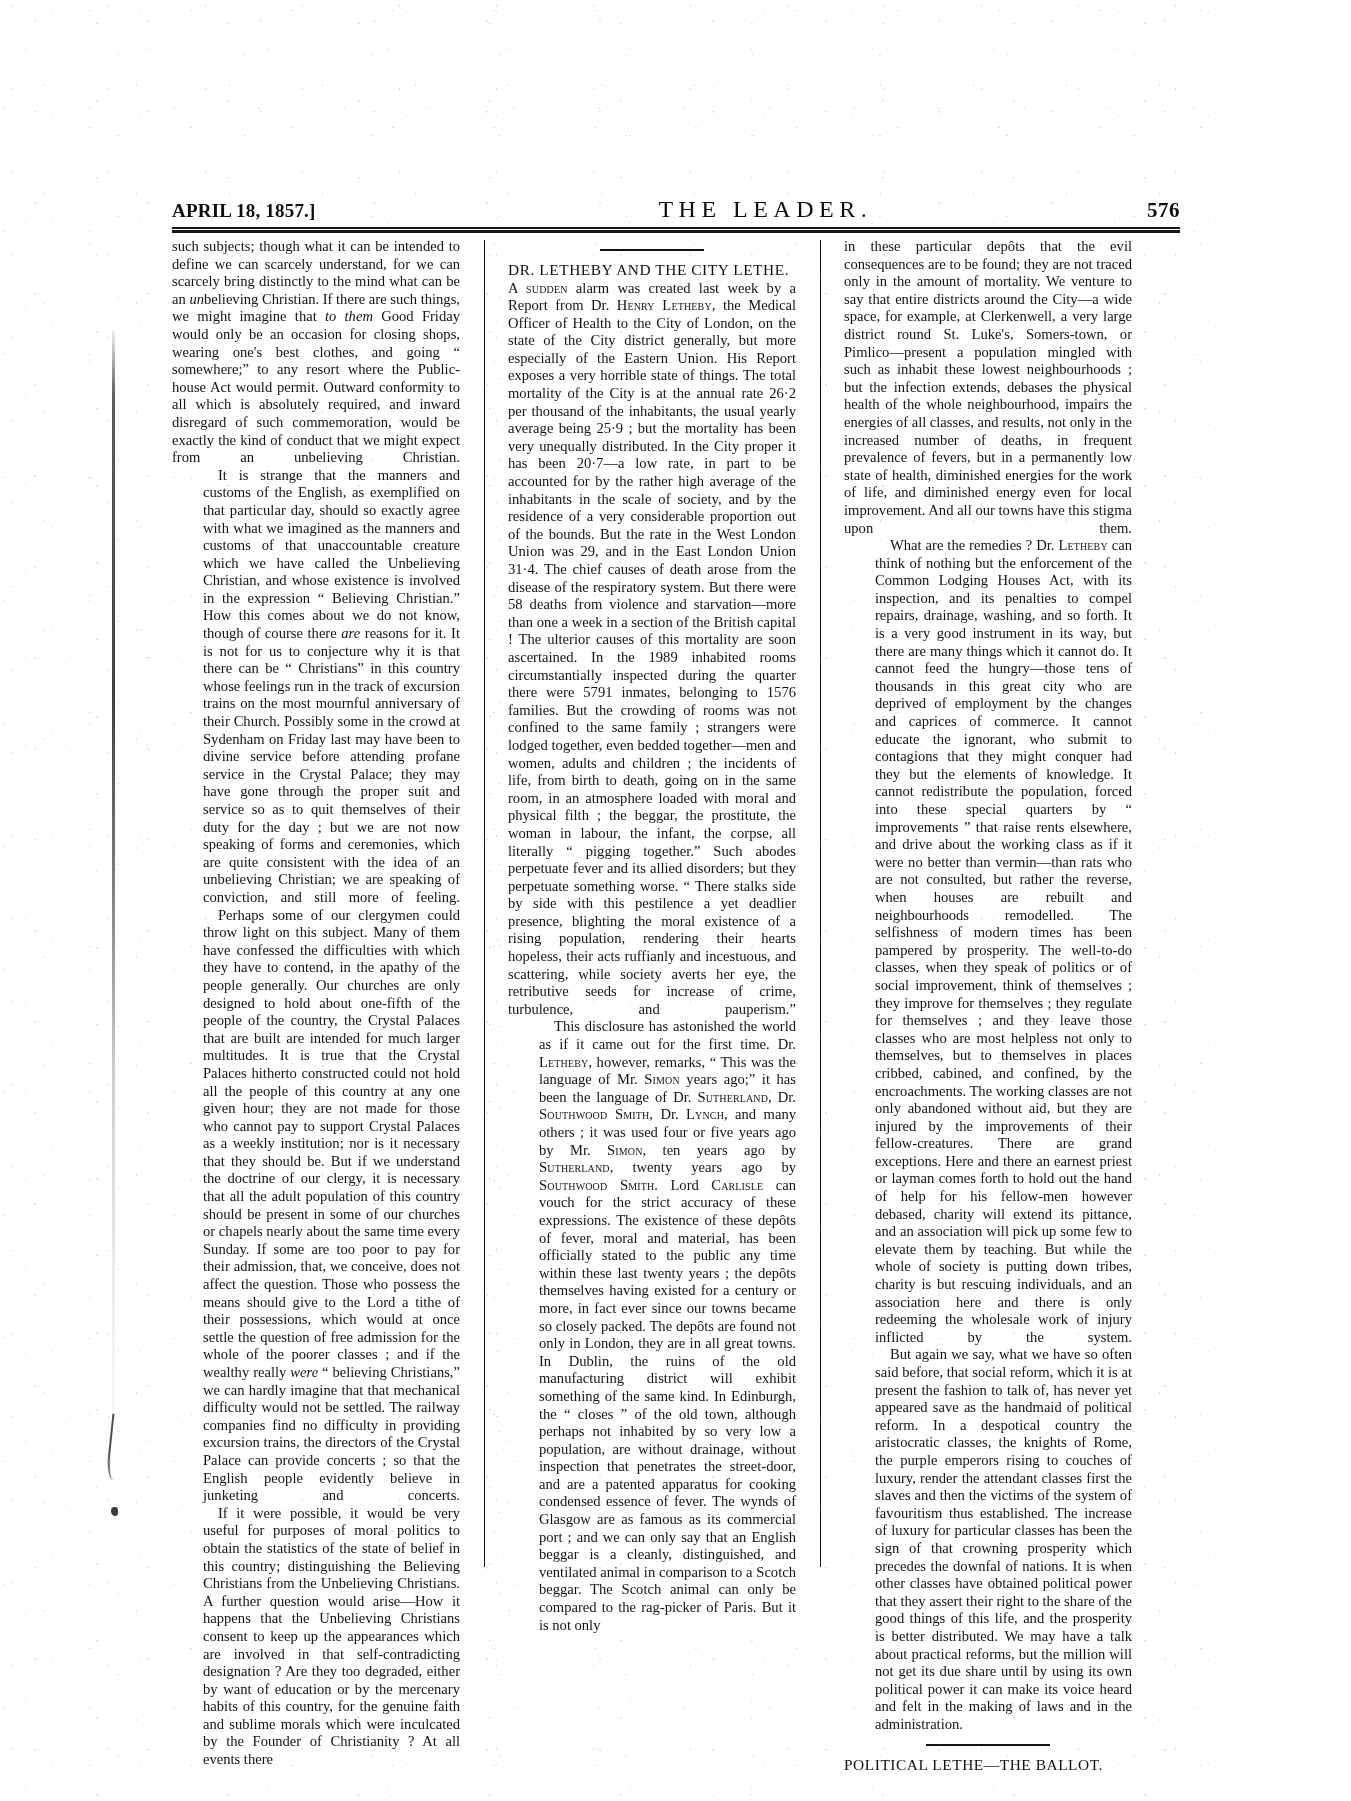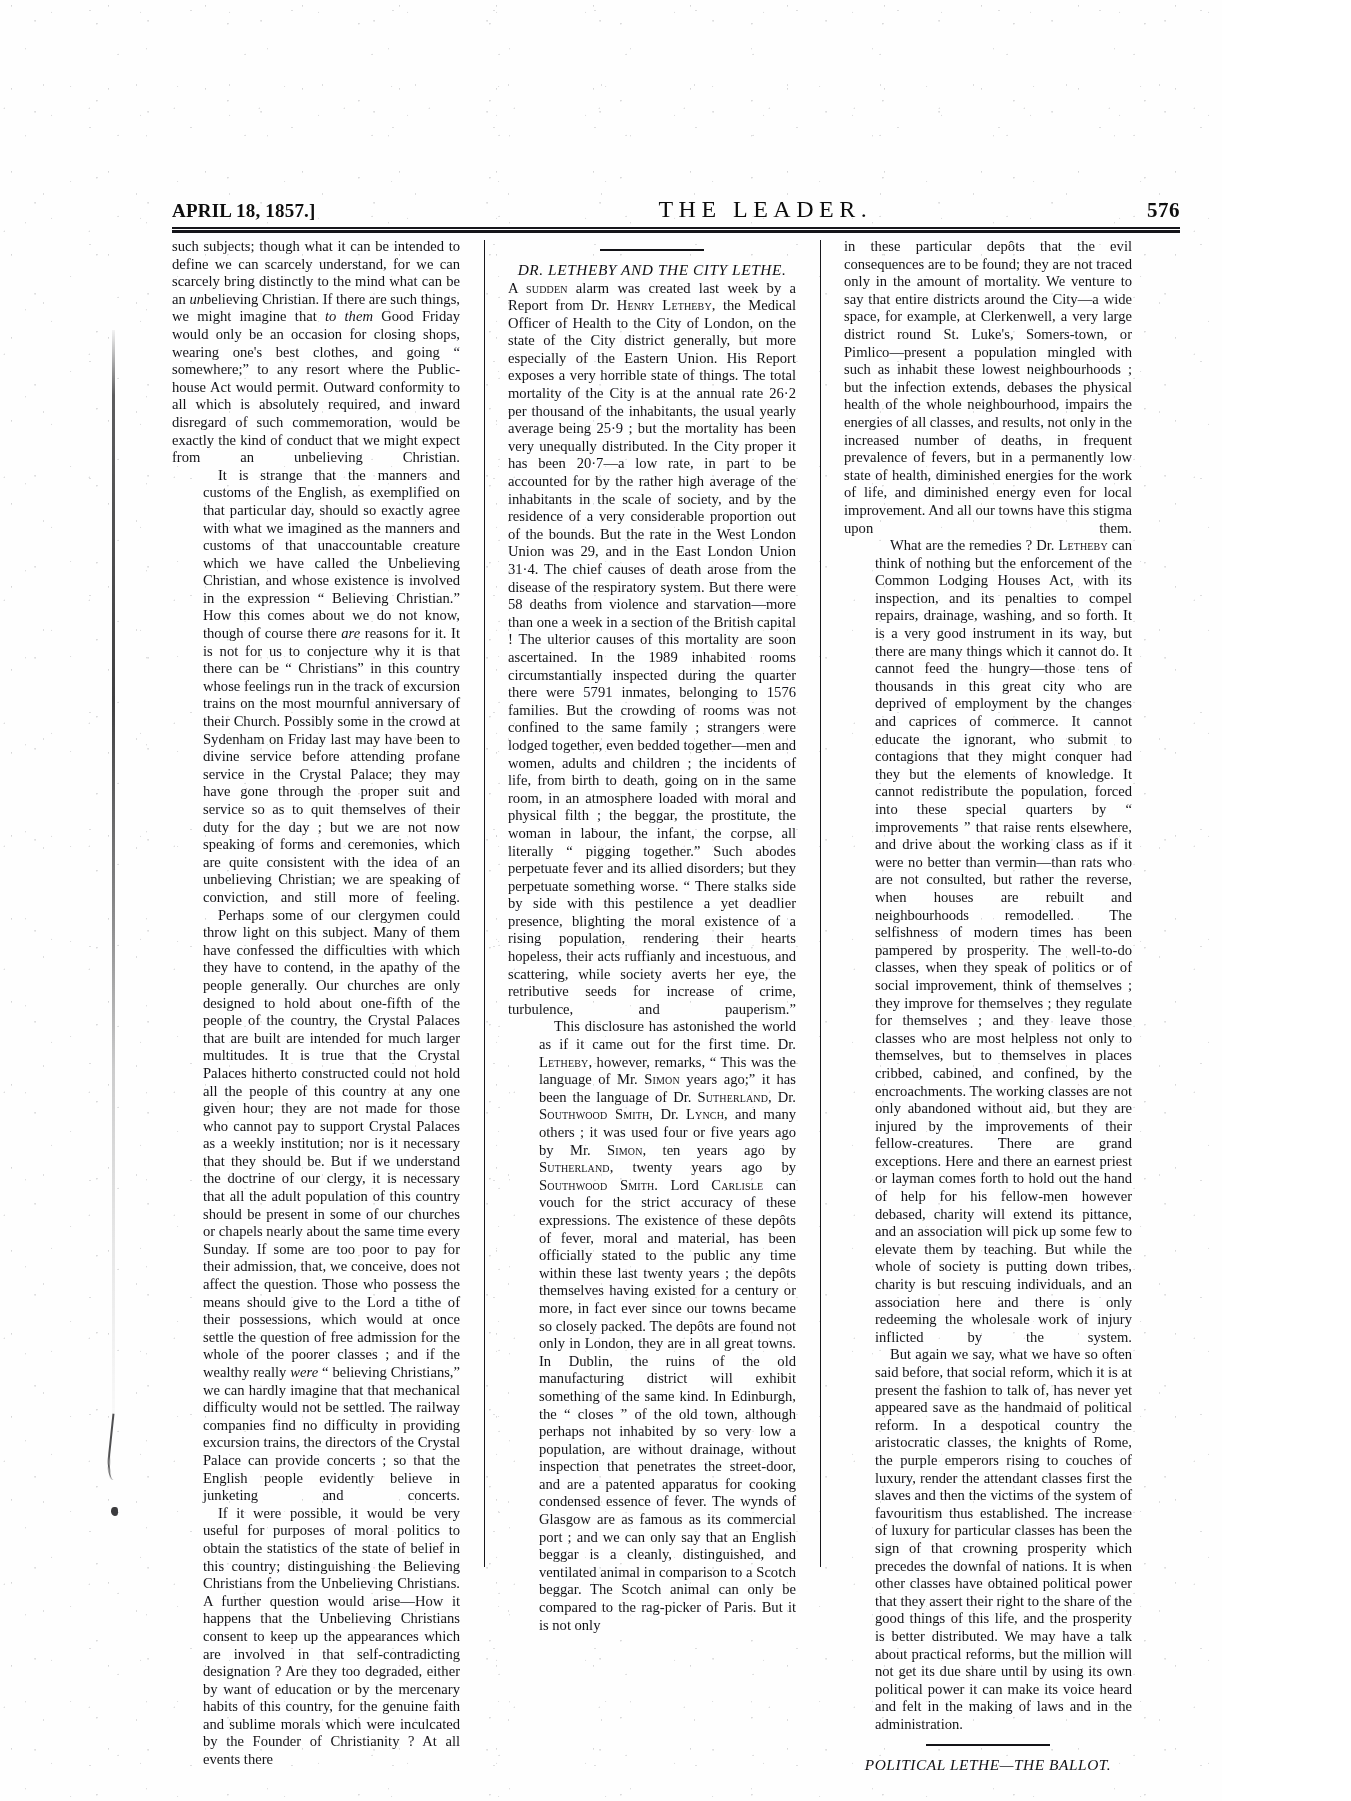--- a/index.html
+++ b/index.html
@@ -174,26 +174,25 @@
     height: 1.5px;
     background: #17171b;
     margin: 11px auto 9px auto;
   }
   .art-rule.wide { width: 124px; }
 
   .headline {
     margin: 0 0 1px 0;
     font-size: 15.4px;
     line-height: 19px;
-    text-align: center;
+    text-align: left;
     letter-spacing: .55px;
     font-weight: 400;
     color: #141418;
     white-space: nowrap;
-    font-style: italic;
   }
 
   
   #columns, #masthead { filter: contrast(1.04); }
 </style>
 </head>
 <body>
 
 <div id="page">
 

